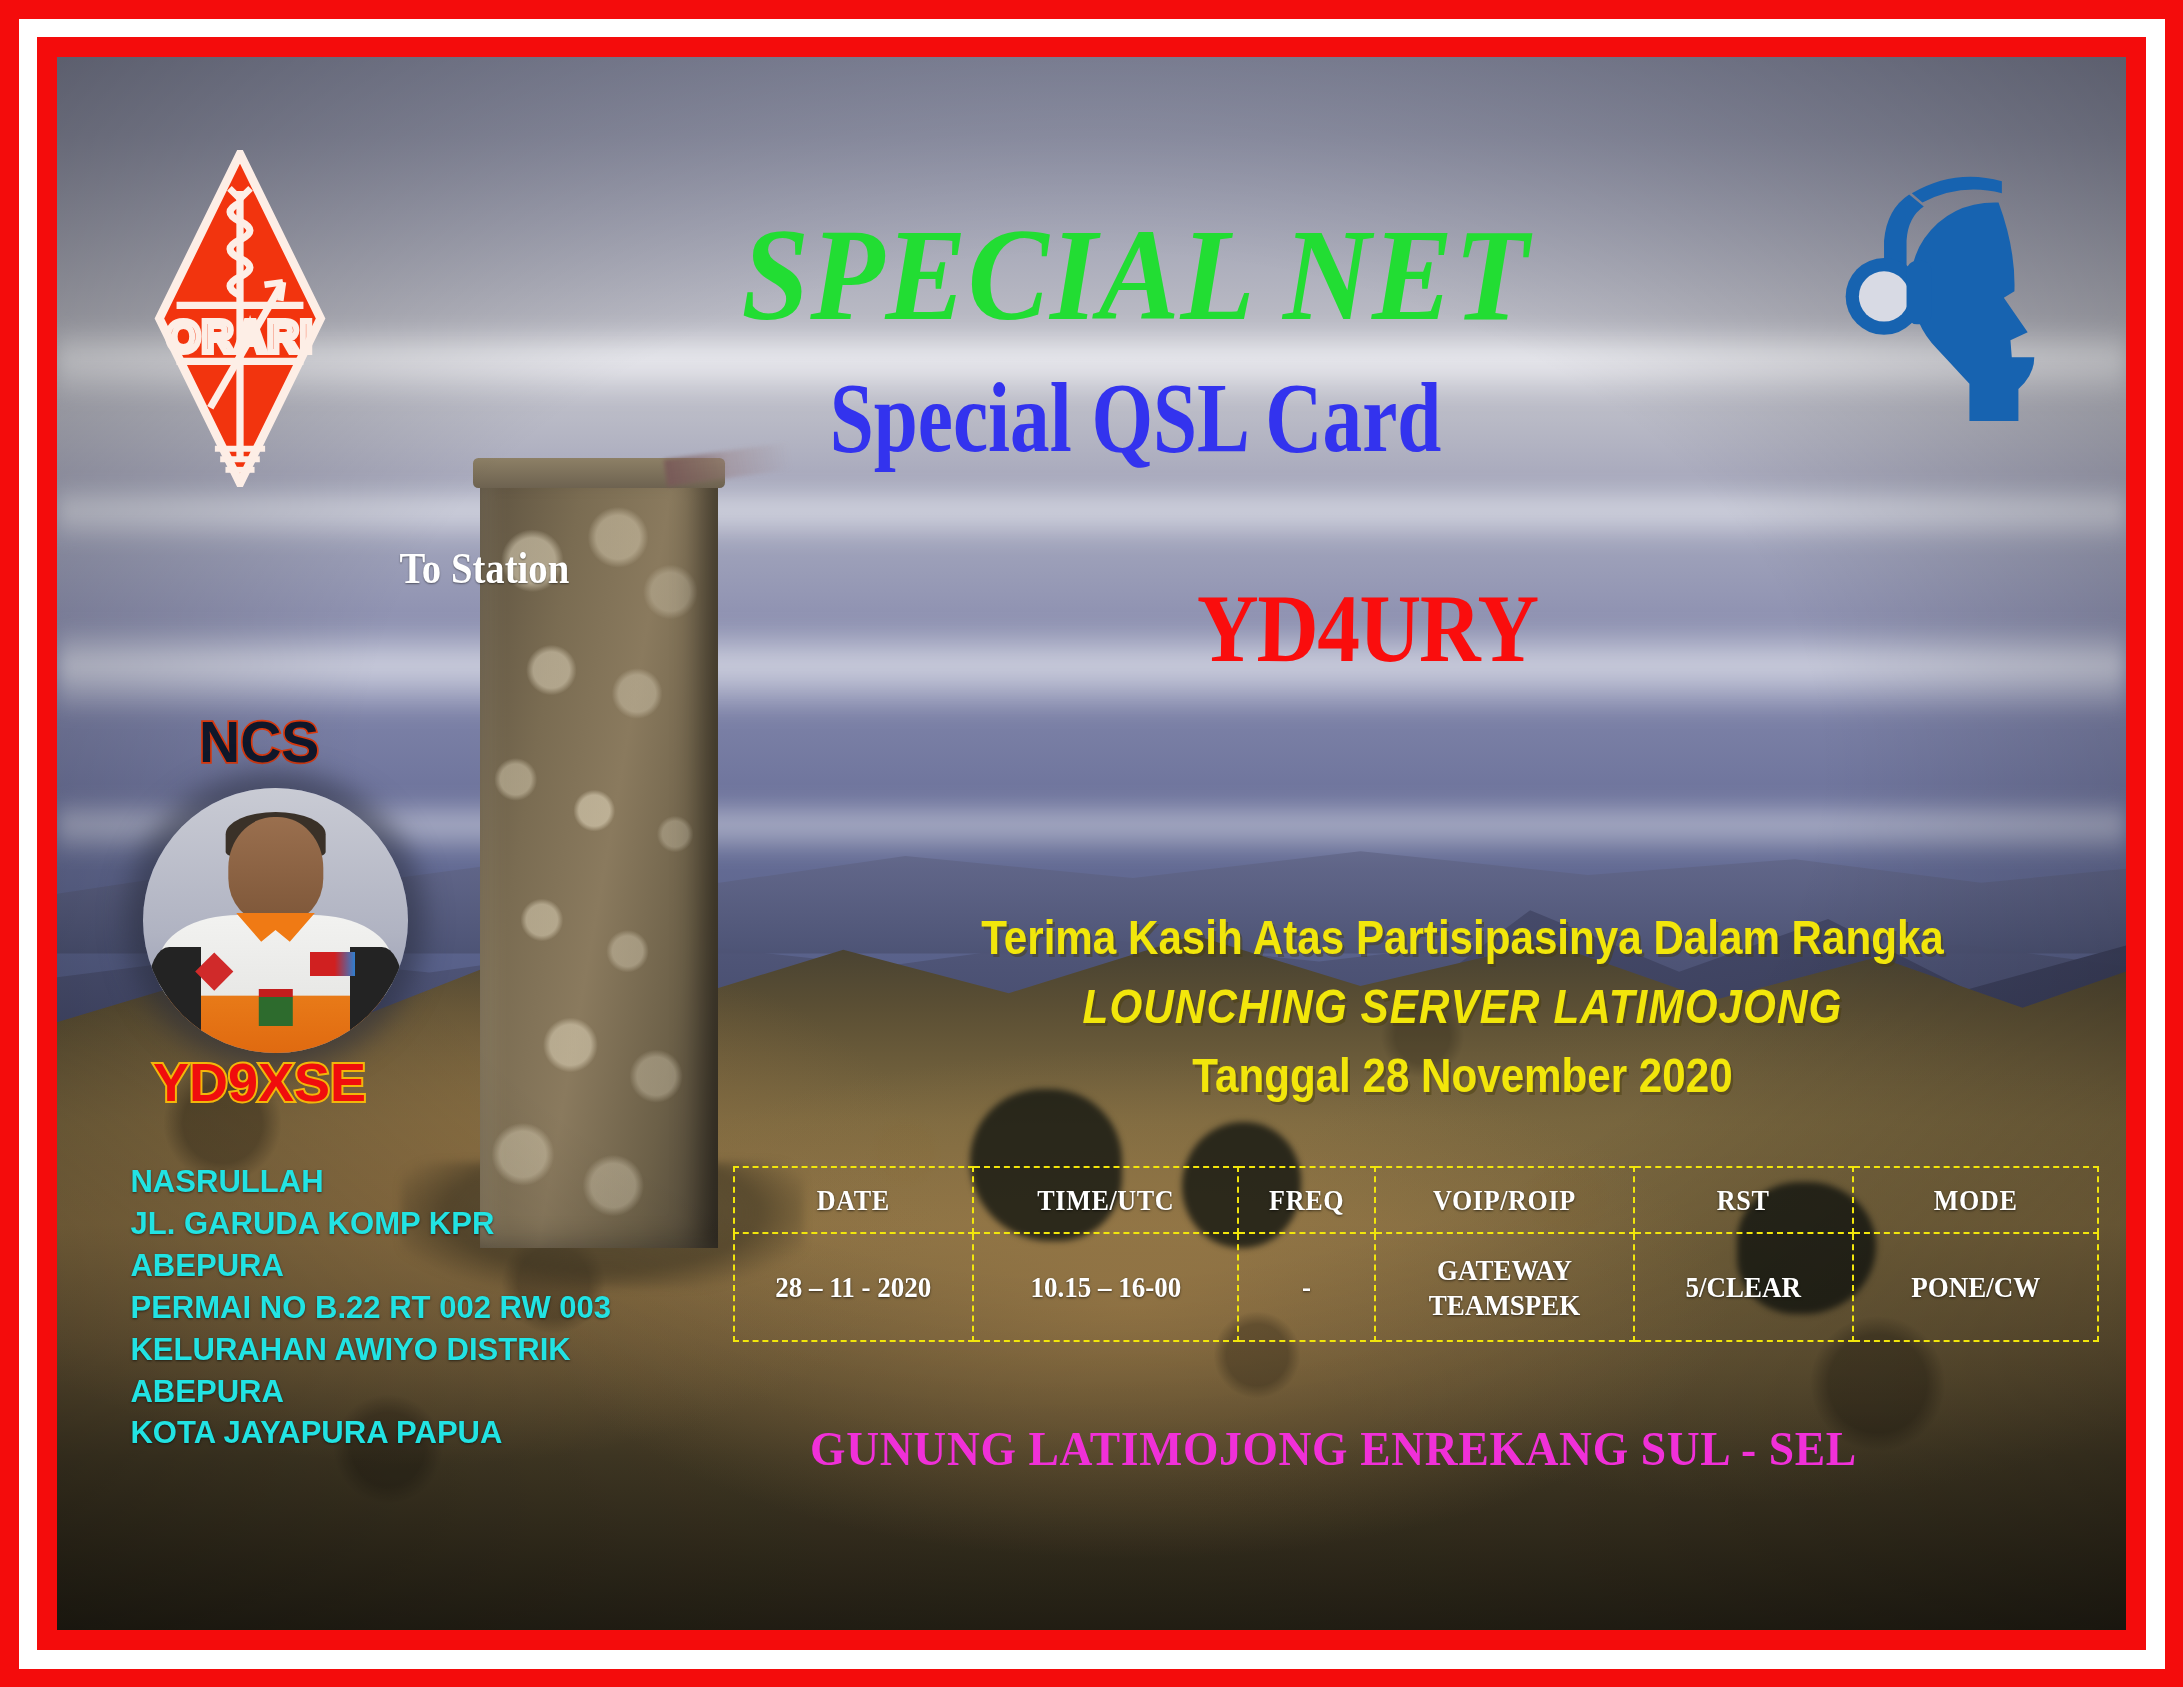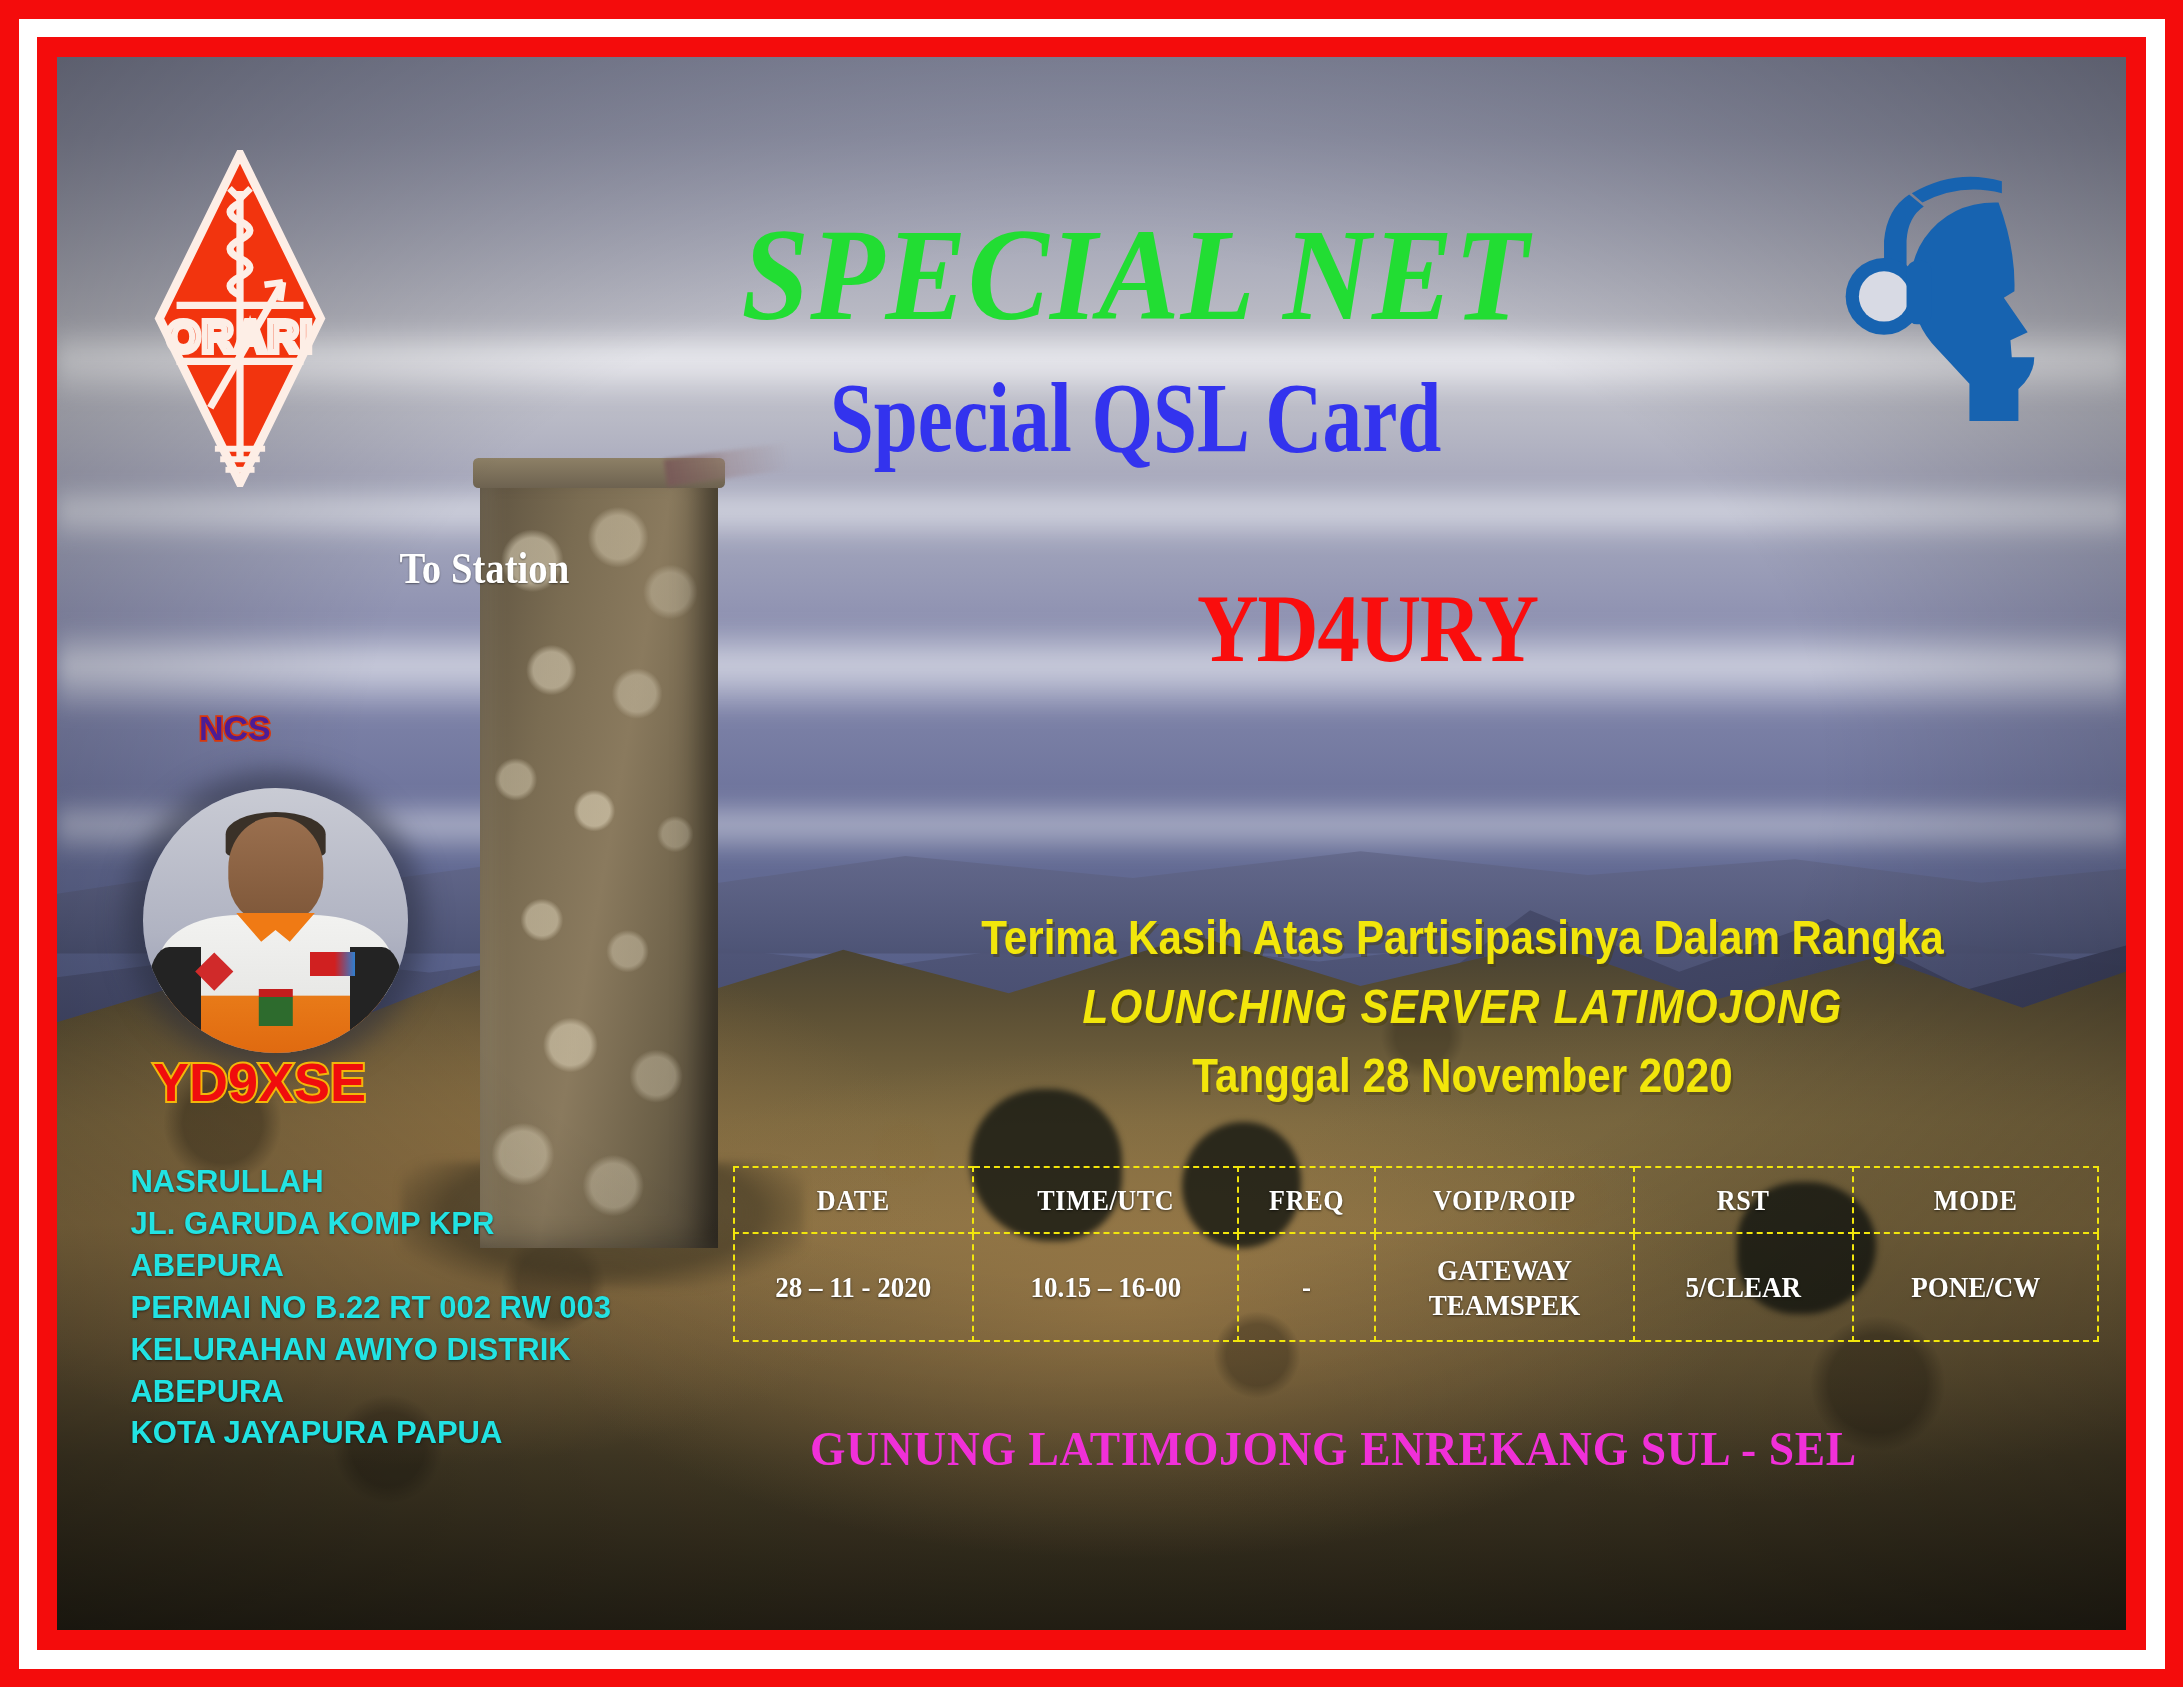--- a/index.html
+++ b/index.html
@@ -221,22 +221,22 @@
     color:#22e3e3;
     transform:scaleX(.97);
     text-shadow:0 1.3px 2.6px rgba(0,0,0,.55);
     white-space:nowrap;
   }
   .addr div{margin:0;}
 
   .ncs{
     position:absolute;left:142px;top:652px;
     font-family:"Liberation Sans",sans-serif;
-    font-weight:bold;font-size:34px;
-    color:#4c1d95;
+    font-weight:bold;font-size:57px;
+    color:#0f172a;
     -webkit-text-stroke:3.3px #d8380d;
     paint-order:stroke fill;
   }
   .ncall{
     position:absolute;left:96px;top:994px;
     font-family:"Liberation Sans",sans-serif;
     font-weight:bold;font-size:54px;
     color:#f00d0d;
     -webkit-text-stroke:4px #f2b60b;
     paint-order:stroke fill;

